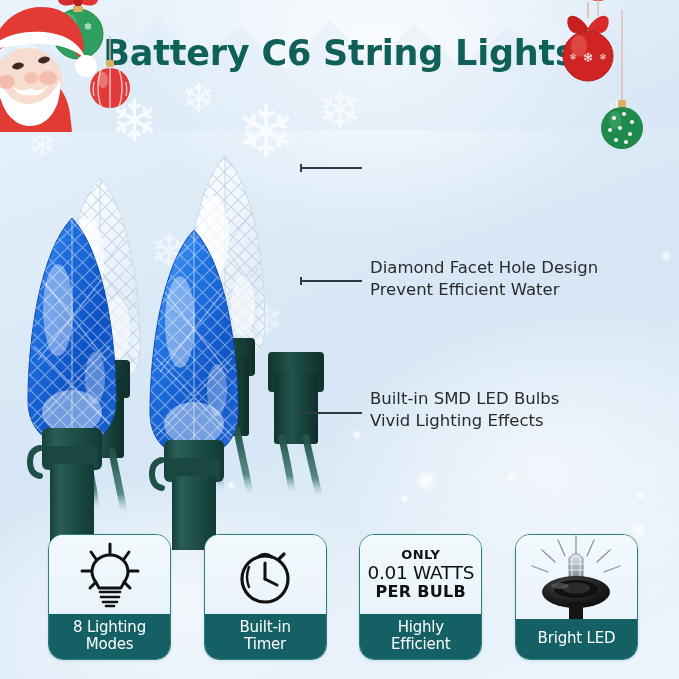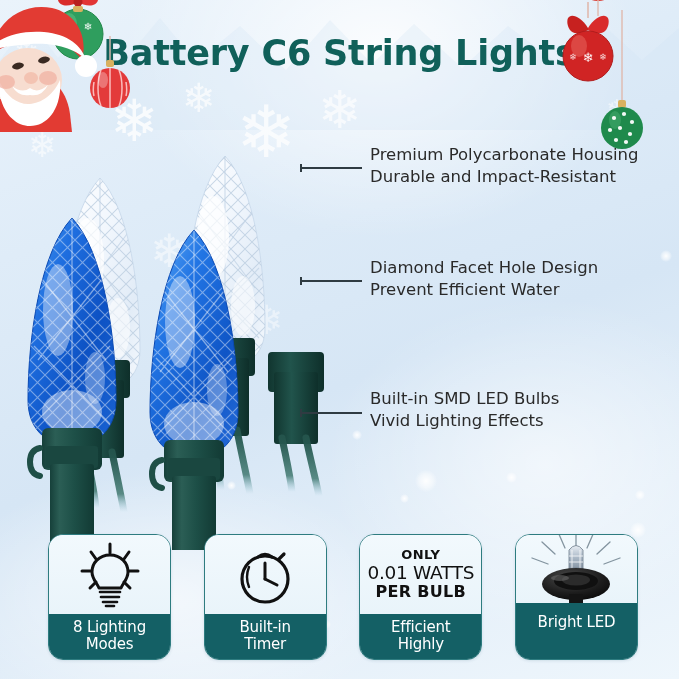--- a/index.html
+++ b/index.html
@@ -150,21 +150,21 @@
     background: #146065;
     color: #ffffff;
     text-align: center;
     font-family: "DejaVu Sans", sans-serif;
     font-size: 15px;
     line-height: 1.12;
     padding: 5px 2px 6px;
     font-weight: 400;
     letter-spacing: -0.2px;
   }
-  .badge-label.one-line { padding-top: 11px; padding-bottom: 28px; }
+  .badge-label.one-line { padding-top: 11px; padding-bottom: 12px; }
 
   .watts {
     text-align: center;
     color: #111111;
     font-family: "DejaVu Sans", sans-serif;
     line-height: 1.12;
     padding: 0 2px;
   }
   .watts .w-only { font-size: 13px; font-weight: 700; letter-spacing: 0.4px; }
   .watts .w-main { font-size: 18.5px; font-weight: 400; letter-spacing: -0.3px; }
@@ -459,24 +459,20 @@
         <circle cx="34" cy="124" r="2.1"></circle>
         <circle cx="20" cy="130" r="2.1"></circle>
         <circle cx="30" cy="132" r="2.1"></circle>
       </g>
     </svg>
   </div>
 
   <div class="title">Battery C6 String Lights</div>
 
   <div class="leader" style="left:300px; top:167px; width:62px;"></div>
-  <div class="callout" style="left:370px; top:144px;">
-    <span>Premium Polycarbonate Housing</span>
-    <span class="l2">Durable and Impact-Resistant</span>
-  </div>
 
   <div class="leader" style="left:300px; top:280px; width:62px;"></div>
   <div class="callout" style="left:370px; top:257px;">
     <span>Diamond Facet Hole Design</span>
     <span class="l2">Prevent Efficient Water</span>
   </div>
 
   <div class="leader" style="left:300px; top:412px; width:62px;"></div>
   <div class="callout" style="left:370px; top:388px;">
     <span>Built-in SMD LED Bulbs</span>
@@ -534,22 +530,22 @@
 
     <div class="badge">
       <div class="badge-icon">
         <div class="watts">
           <div class="w-only">ONLY</div>
           <div class="w-main">0.01 WATTS</div>
           <div class="w-per">PER BULB</div>
         </div>
       </div>
       <div class="badge-label">
+        <div>Highly</div>
         <div>Efficient</div>
-        <div>Highly</div>
       </div>
     </div>
 
     <div class="badge">
       <div class="badge-icon">
         <svg width="104" height="86" viewBox="0 0 104 86">
           <defs>
             <linearGradient id="ledBody" x1="0" y1="0" x2="0" y2="1">
               <stop offset="0%" stop-color="#e8eef4"></stop>
               <stop offset="45%" stop-color="#aab8c6"></stop>

